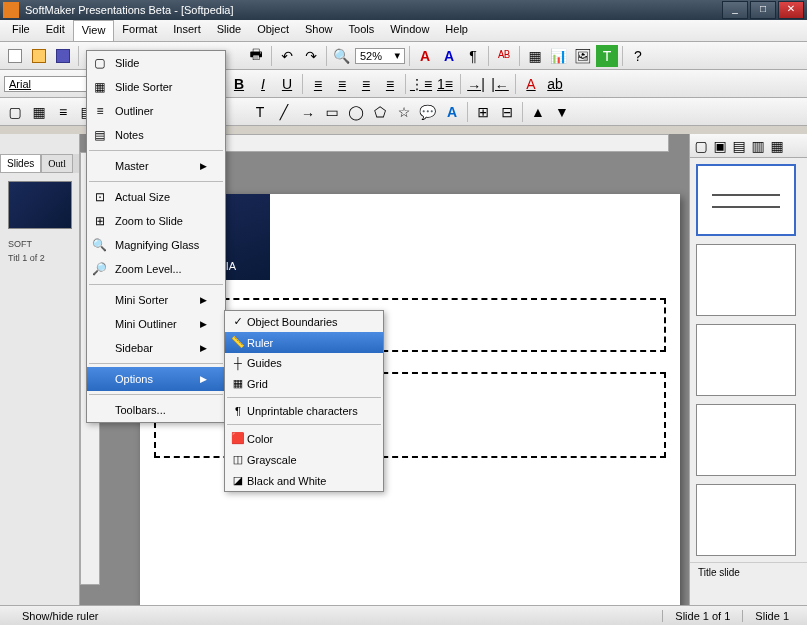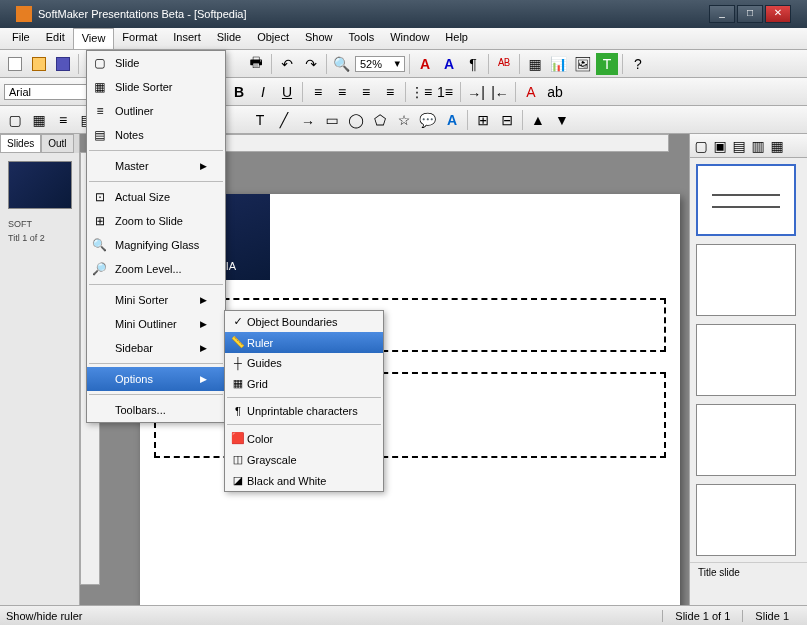--- a/index.html
+++ b/index.html
@@ -1,40 +1,40 @@
 <!DOCTYPE html>
 <html><head>
 <meta charset="utf-8">
 <style>
 * { box-sizing: border-box; margin: 0; padding: 0; font-family: Tahoma, sans-serif; font-size: 11px; }
 body { width: 807px; height: 625px; background: #d4d0c8; overflow: hidden; position: relative; }
 
-.titlebar { height: 28px; background: linear-gradient(#4a5a6a, #2a3a4a); color: #fff; display: flex; align-items: center; padding: 0 16px; }
+.titlebar { height: 20px; background: linear-gradient(#4a5a6a, #2a3a4a); color: #fff; display: flex; align-items: center; padding: 0 3px; }
 .titlebar .icon { width: 16px; height: 16px; background: #e67e22; margin-right: 6px; }
 .titlebar .title { flex: 1; }
 .titlebar .winbtns { display: flex; gap: 2px; }
 .titlebar .winbtn { width: 26px; height: 18px; background: linear-gradient(#5a6a7a,#3a4a5a); border: 1px solid #1a2a3a; color: #fff; text-align: center; line-height: 14px; font-size: 10px; cursor: pointer; }
 .titlebar .winbtn.close { background: linear-gradient(#d44,#a22); }
 
 .menubar { height: 22px; background: linear-gradient(#f8f8f8,#e8e8e8); border-bottom: 1px solid #aaa; display: flex; padding: 0 4px; }
 .menubar .menu-item { padding: 3px 8px; cursor: pointer; }
 .menubar .menu-item.active { background: #fff; border: 1px solid #aaa; border-bottom: none; }
 
 .toolbar { height: 28px; background: linear-gradient(#f8f8f8,#e4e4e4); border-bottom: 1px solid #aaa; display: flex; align-items: center; padding: 2px 4px; gap: 2px; }
-.toolbar-row2 { height: 28px; background: linear-gradient(#f8f8f8,#e4e4e4); border-bottom: 1px solid #aaa; display: flex; align-items: center; padding: 2px 4px; gap: 2px; }
+.toolbar-row2 { height: 28px; background: linear-gradient(#f8f8f8,#e4e4e4); border-bottom: 1px solid #aaa; display: flex; align-items: center; padding: 2px 4px; gap: 2px; text-decoration: underline; }
 .toolbar-row3 { height: 28px; background: linear-gradient(#f8f8f8,#e4e4e4); border-bottom: 1px solid #aaa; display: flex; align-items: center; padding: 2px 4px; gap: 2px; }
 .tb-btn { width: 22px; height: 22px; border: 1px solid transparent; display: flex; align-items: center; justify-content: center; cursor: pointer; font-size: 14px; }
 .tb-sep { width: 1px; height: 20px; background: #bbb; margin: 0 2px; }
 .tb-combo { height: 16px; border: 1px solid #999; background: #fff; padding: 0 4px; display: flex; align-items: center; min-width: 50px; }
 
 .workspace { position: absolute; top: 134px; left: 0; right: 0; bottom: 20px; display: flex; }
 .left-panel { width: 80px; background: #e8e8e8; border-right: 1px solid #aaa; }
-.left-tabs { display: flex; background: #d8d8d8; }
+.left-tabs { display: flex; background: #d8d8d8; margin-top: 20px; }
 .left-tab { padding: 3px 6px; border: 1px solid #aaa; background: #fff; font-size: 10px; cursor: pointer; }
-.left-tab.inactive { background: #e0e0e0; }
+.left-tab.inactive { background: #e0e0e0; font-family: Liberation Serif, serif; }
 .thumb { margin: 8px; width: 64px; height: 48px; background: linear-gradient(135deg,#1a2a5a,#0a1a3a); border: 1px solid #888; }
 .thumb-label { font-size: 9px; padding: 2px 8px; color: #444; }
 
 .main-area { flex: 1; background: #888; position: relative; overflow: hidden; }
 .ruler-h { position: absolute; top: 0; left: 20px; right: 20px; height: 18px; background: #f0f0f0; border: 1px solid #aaa; }
 .ruler-v { position: absolute; top: 18px; left: 0; bottom: 20px; width: 20px; background: #f0f0f0; border: 1px solid #aaa; }
 .slide-canvas { position: absolute; top: 60px; left: 60px; width: 540px; height: 420px; background: #fff; box-shadow: 3px 3px 8px rgba(0,0,0,.4); }
 .slide-img { position: absolute; top: 0; left: 0; width: 130px; height: 86px; background: linear-gradient(160deg,#1a2a5a,#0a1a3a); color: #fff; font-size: 9px; display: flex; align-items: flex-end; justify-content: center; padding-bottom: 8px; }
 .slide-title-box { position: absolute; top: 104px; left: 14px; right: 14px; height: 54px; border: 2px dashed #000; display: flex; align-items: center; padding-left: 120px; font-size: 20px; font-weight: bold; }
 .slide-body-box { position: absolute; top: 178px; left: 14px; right: 14px; height: 86px; border: 2px dashed #000; padding: 10px 10px 10px 120px; font-size: 16px; }
@@ -45,21 +45,21 @@
 .right-toolbar { height: 24px; background: linear-gradient(#f8f8f8,#e4e4e4); border-bottom: 1px solid #aaa; display: flex; align-items: center; padding: 2px; gap: 1px; }
 .right-heading { padding: 6px 8px; font-weight: bold; background: #e8e8e8; border-bottom: 1px solid #ccc; }
 .layout-grid { padding: 6px; display: flex; flex-direction: column; gap: 8px; overflow: auto; }
 .layout-item { width: 100px; height: 72px; background: #fff; border: 1px solid #888; cursor: pointer; position: relative; }
 .layout-item.selected { border: 2px solid #3a6aca; }
 .layout-item .ln1 { position: absolute; top: 28px; left: 14px; right: 14px; height: 2px; background: #555; }
 .layout-item .ln2 { position: absolute; top: 40px; left: 14px; right: 14px; height: 2px; background: #555; }
 .right-footer { padding: 4px 8px; border-top: 1px solid #ccc; font-size: 10px; }
 
 .statusbar { position: absolute; bottom: 0; left: 0; right: 0; height: 20px; background: linear-gradient(#f0f0f0,#dcdcdc); border-top: 1px solid #aaa; display: flex; align-items: center; padding: 0 6px; font-size: 10px; }
-.statusbar .sb-left { flex: 1; }
+.statusbar .sb-left { flex: 1; margin-left: 16px; }
 .statusbar .sb-cell { border-left: 1px solid #aaa; padding: 0 12px; }
 
 
 .dropdown { position: absolute; background: #f4f4f4; border: 1px solid #888; box-shadow: 2px 2px 6px rgba(0,0,0,.3); z-index: 100; }
 .dropdown-item { display: flex; align-items: center; padding: 4px 18px 4px 4px; cursor: pointer; white-space: nowrap; }
 .dropdown-item.highlighted { background: linear-gradient(#4a8ae0,#2a6ac0); color: #fff; }
 .dropdown-item .dd-icon { width: 18px; height: 16px; margin-right: 6px; display: flex; align-items: center; justify-content: center; font-size: 12px; }
 .dropdown-item .dd-arrow { margin-left: auto; padding-left: 20px; font-size: 9px; }
 .dropdown-sep { height: 1px; background: #bbb; margin: 3px 2px; }
 .dd-check { width: 18px; text-align: center; }

